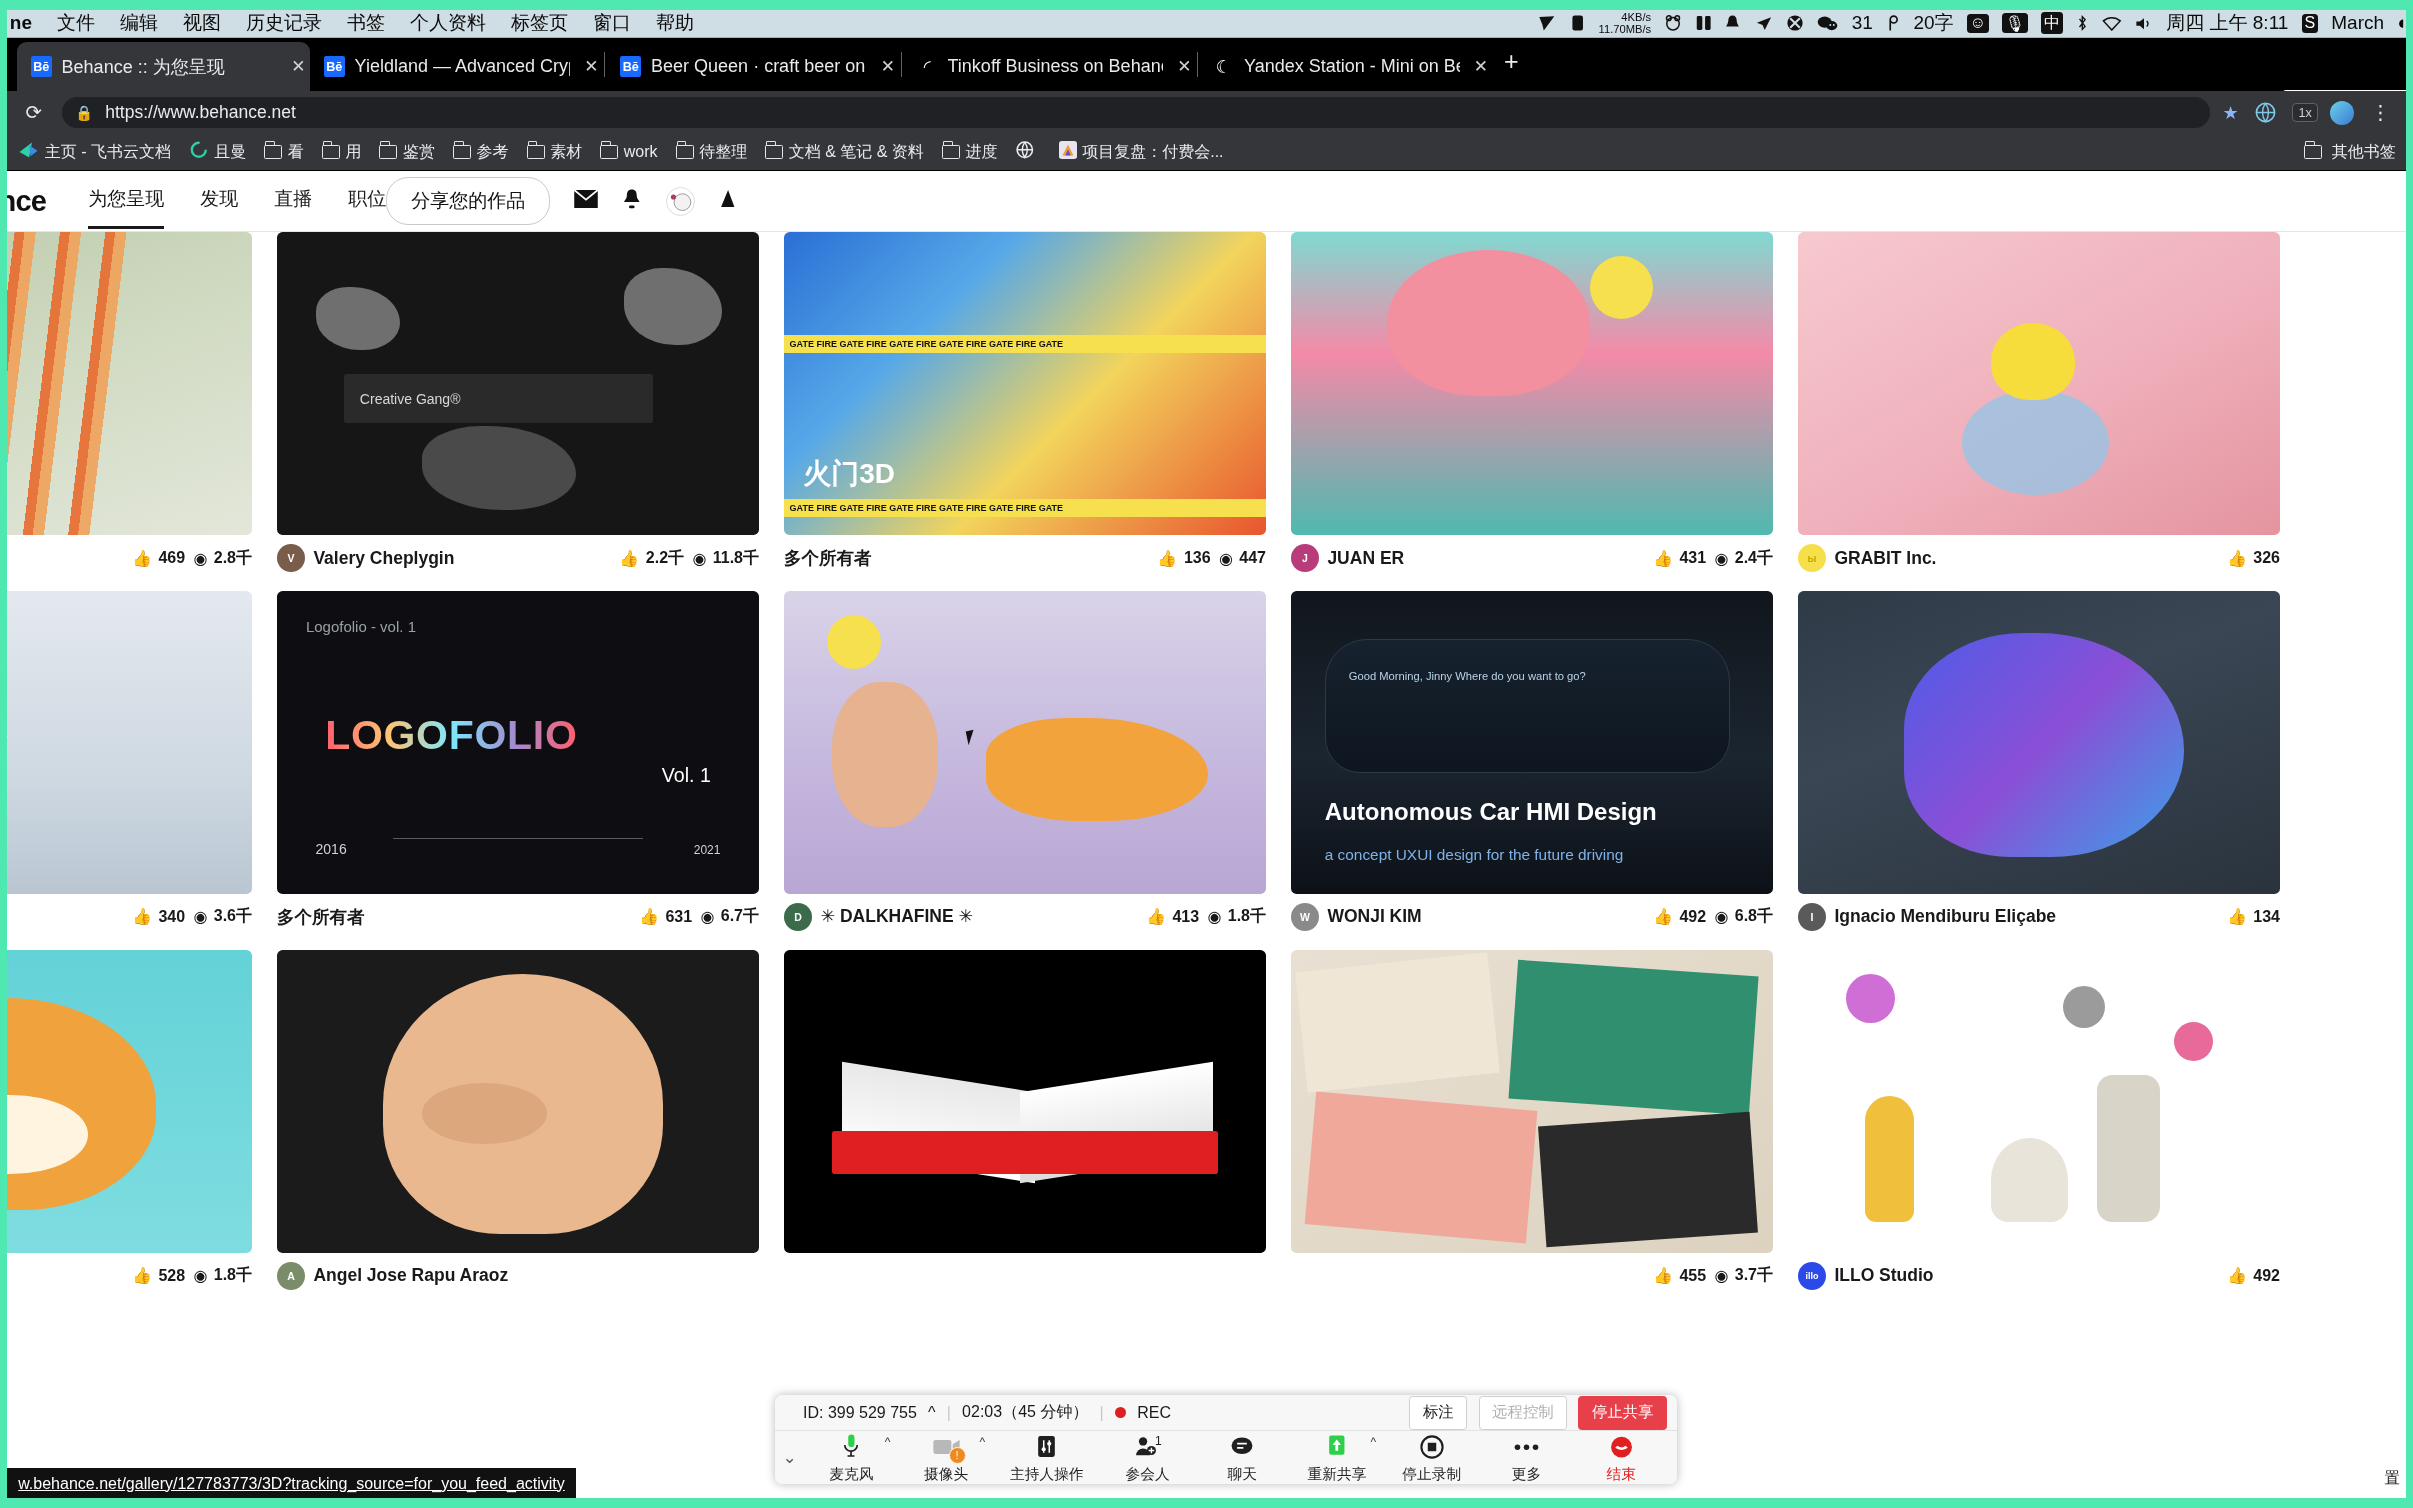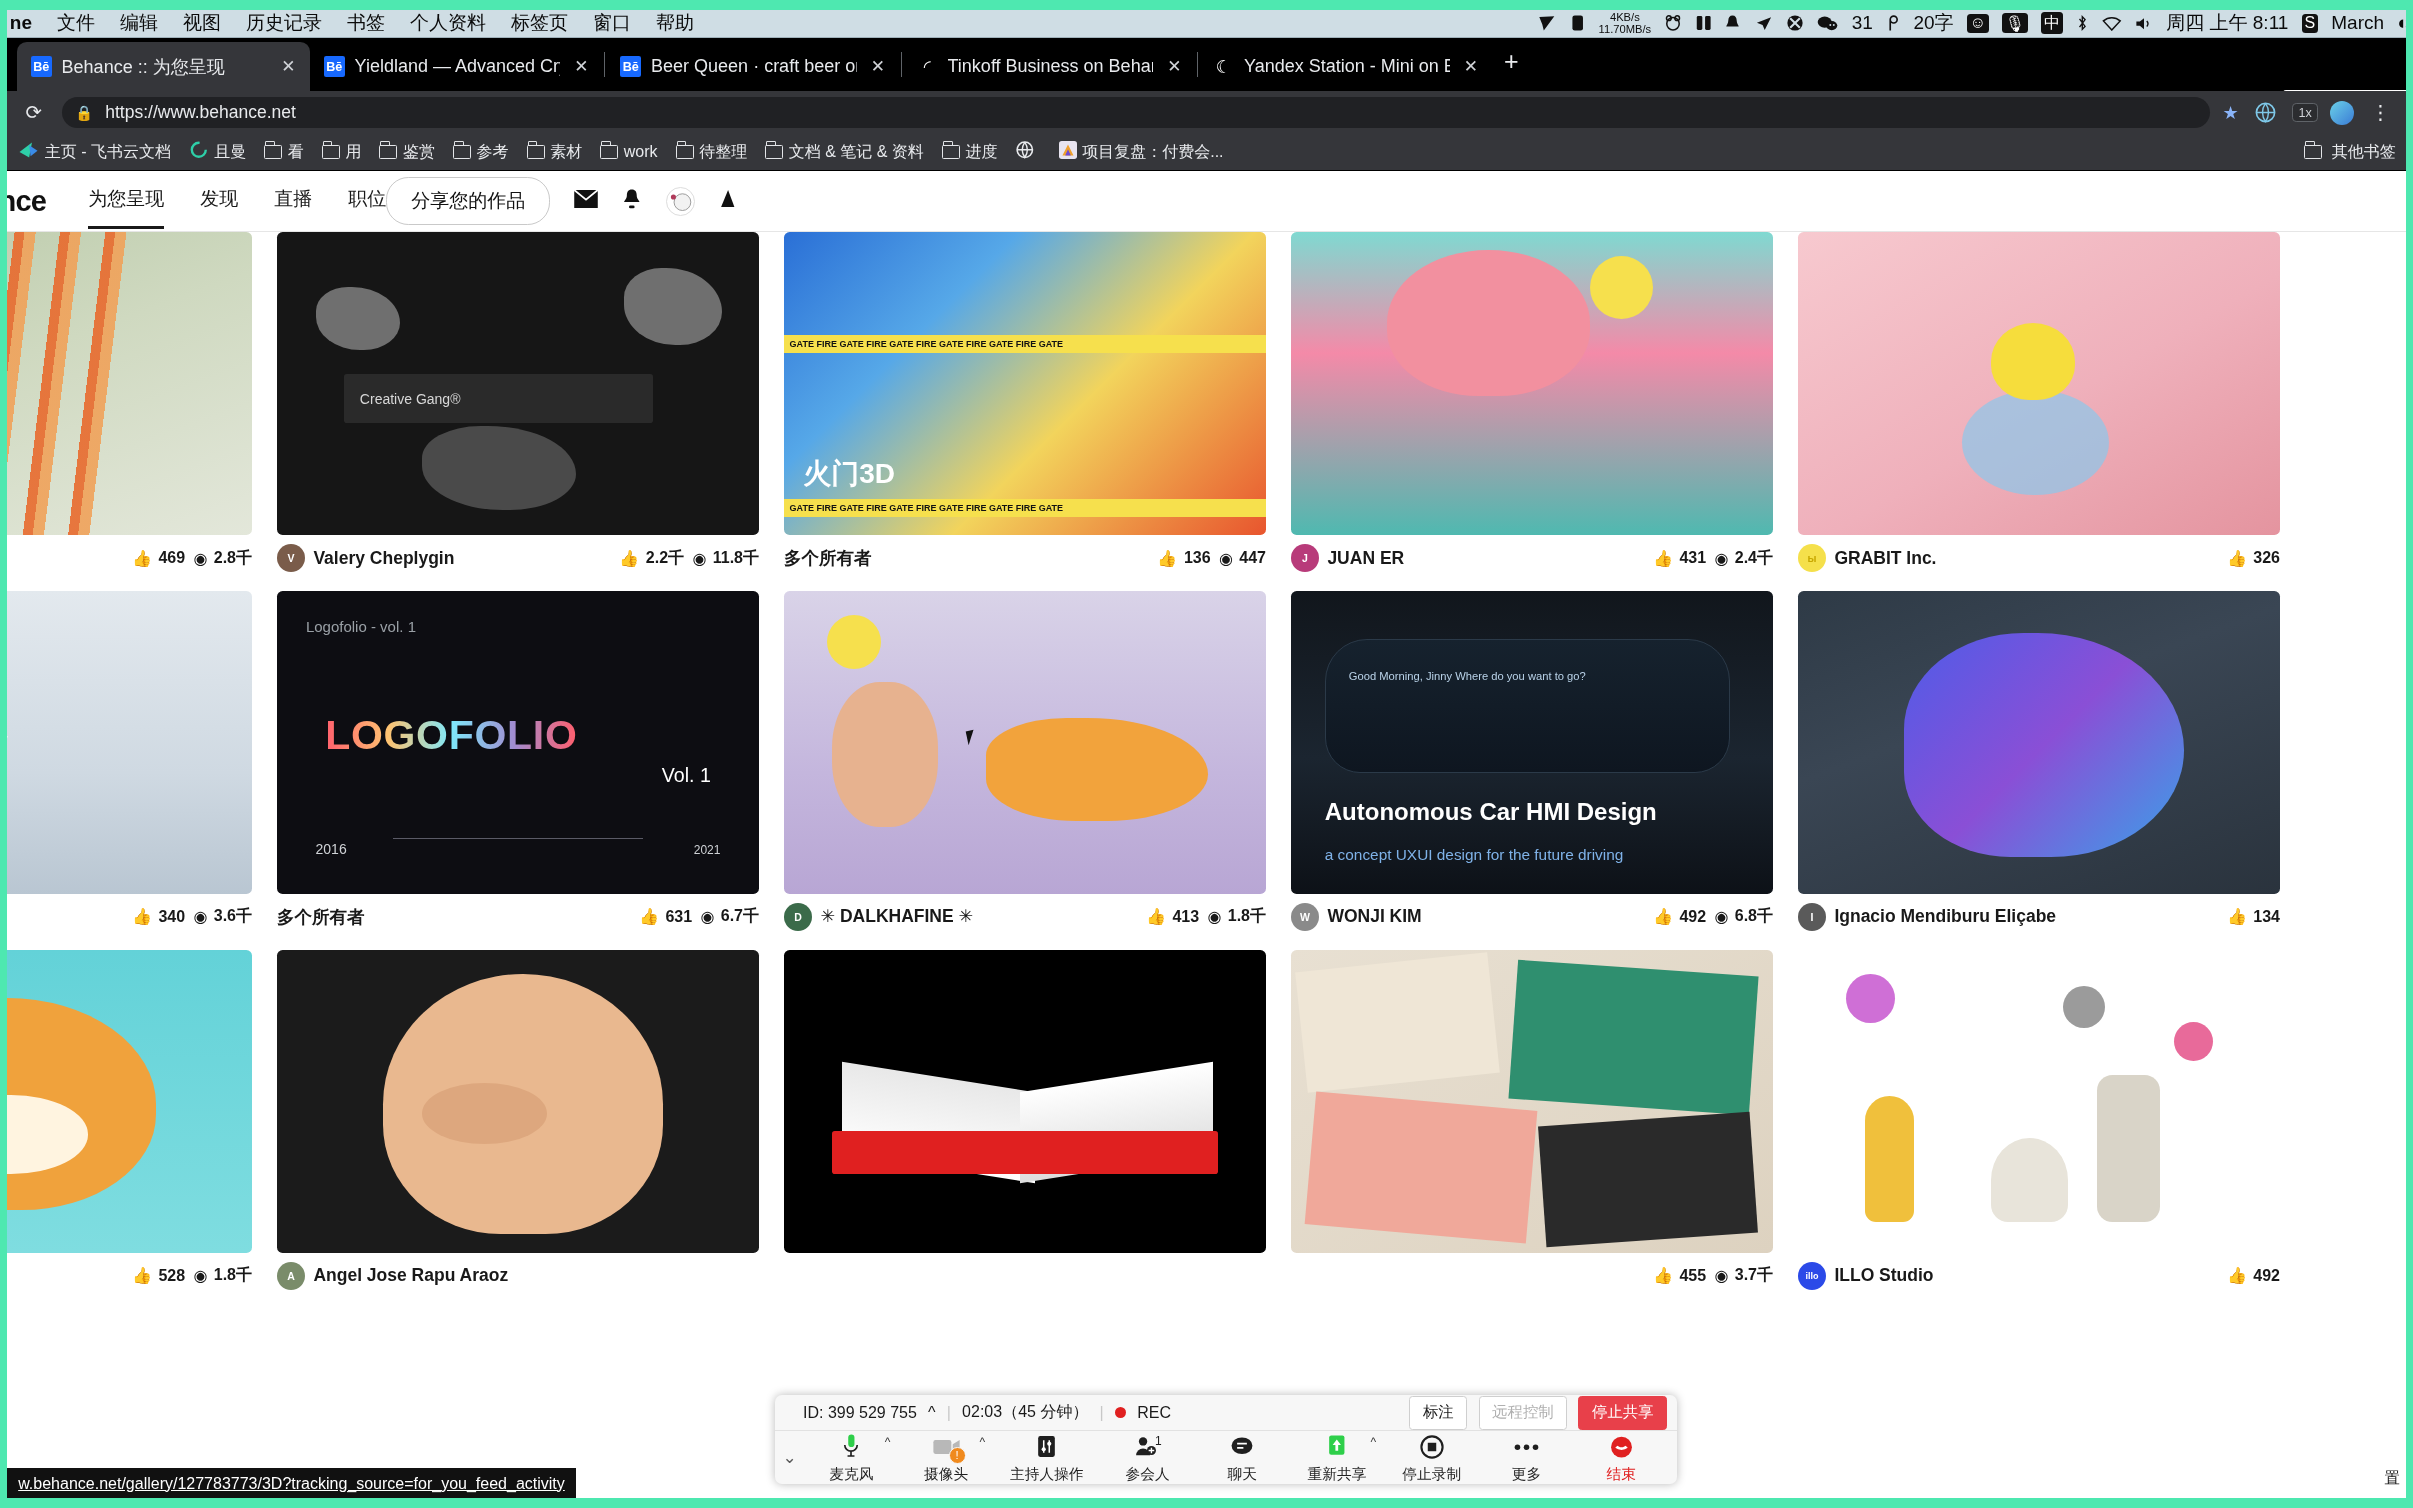--- a/index.html
+++ b/index.html
@@ -36,42 +36,42 @@
     display: flex; align-items: center;
     font-size: 19px; color: #0b0b0b;
     z-index: 50;
     border-bottom: 0.7px solid #9fb1ba;
   }
   .menubar-left { display: flex; align-items: center; gap: 25px; padding-left: 9.8px; }
   .menubar-left .appname { font-weight: bold; }
   .menubar-spacer { flex: 1 1 auto; }
   .menubar-right { display: flex; align-items: center; gap: 13.3px; padding-right: 4.2px; }
   .mb-ico { display: inline-flex; align-items: center; justify-content: center; }
-  .net-speed { font-size: 11.2px; line-height: 12px; text-align: center; }
+  .net-speed { font-size: 11.2px; line-height: 12px; text-align: right; }
   .mb-badge {
     background: #111; color: #fff; border-radius: 3.5px; padding: 0.7px 2.8px;
     font-size: 16px; display: inline-flex; align-items: center; justify-content: center;
   }
   .mb-datetime { font-size: 19px; white-space: nowrap; }
   .mb-month { font-size: 19px; }
 
   
   .chrome {
     position: absolute; left: 7px; top: 38px; width: 2400px; height: 1461px;
     background: #000; z-index: 10;
   }
 
   
   .tabstrip {
     position: absolute; left: 0; top: 0; width: 2400px; height: 53px;
     background: #000; display: flex; align-items: flex-end; padding-left: 9.8px;
   }
   .tab {
     display: flex; align-items: center; gap: 9.8px;
-    height: 49px; padding: 0 10px 0 14px;
+    height: 49px; padding: 0 0 0 14px;
     color: #e8eaed; font-size: 18px; position: relative;
     max-width: 293px;
   }
   .tab.active {
     background: #35363a; border-radius: 9.8px 9.8px 0 0; width: 307px;
   }
   .tab .favicon {
     width: 21px; height: 21px; flex: 0 0 21px;
     background: #1769ff; color: #fff; font-size: 12.6px; font-weight: bold;
     display: flex; align-items: center; justify-content: center; border-radius: 2.1px;

